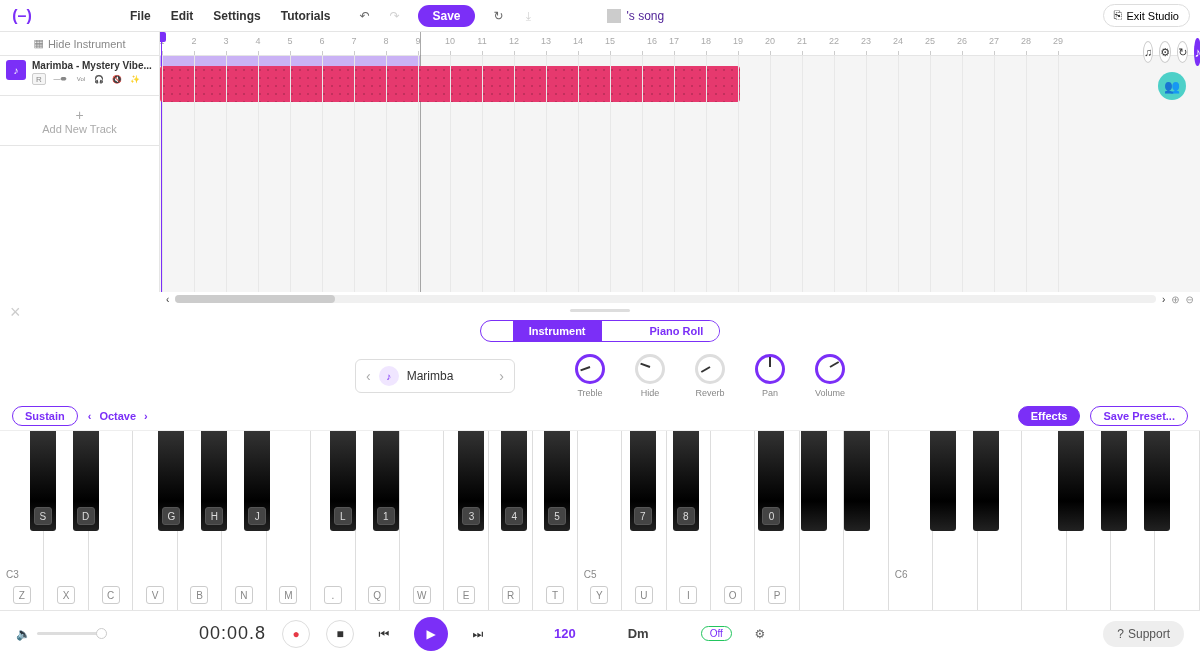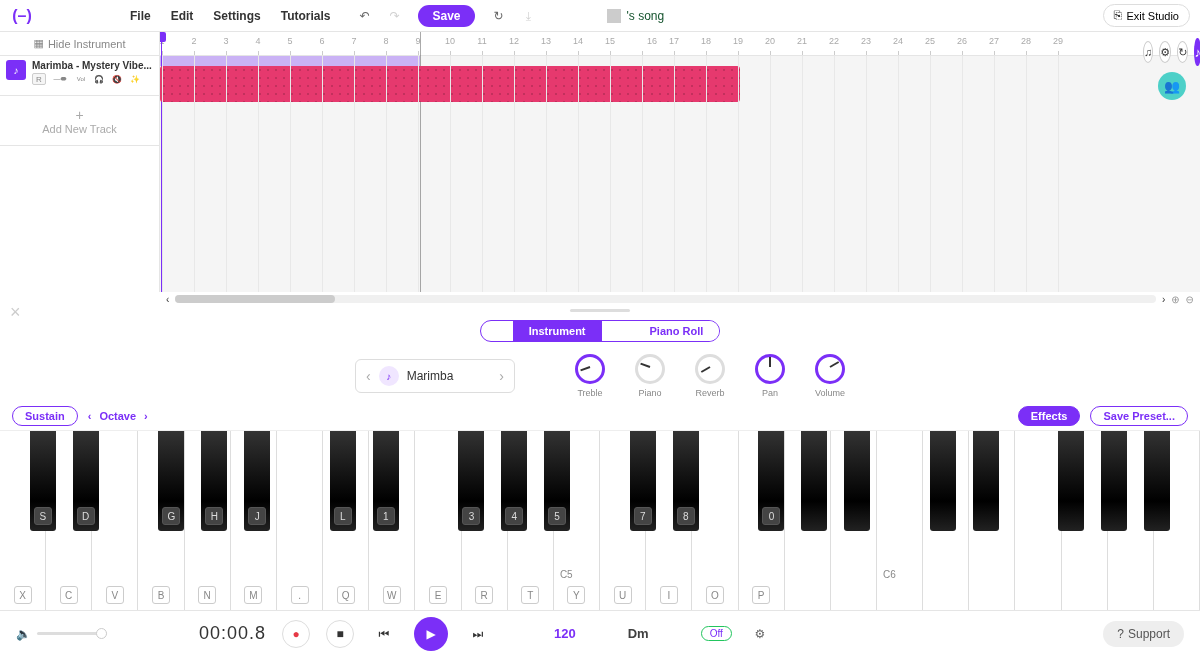--- a/index.html
+++ b/index.html
@@ -6,21 +6,21 @@
 body { width: 1200px; height: 651px; overflow: hidden; background: #fff; font-size: 12px; color: #333; }
 
 
 .toolbar { height: 32px; display: flex; align-items: center; padding: 0 10px; border-bottom: 1px solid #e5e5e5; gap: 6px; }
 .logo { width: 24px; height: 24px; border-radius: 4px; display: flex; align-items: center; justify-content: center; color: #7b2ff7; font-weight: bold; font-size: 16px; }
 .menu-items { display: flex; gap: 20px; margin-left: 90px; }
 .menu-item { font-size: 12px; cursor: pointer; font-weight: 600; }
 .tb-icon { width: 16px; height: 16px; color: #666; cursor: pointer; margin: 0 4px; display:flex; align-items:center; justify-content:center; }
 .tb-sep { width: 10px; }
 .save-btn { background:#7b2ff7; color:#fff; border:none; border-radius:14px; padding:4px 14px; font-size:12px; font-weight:600; cursor:pointer; margin:0 6px; }
-.song-title { margin-left: 60px; display:flex; align-items:flex-start; gap:6px; font-size:12px; color:#14532d;}
+.song-title { margin-left: 60px; display:flex; align-items:flex-start; gap:6px; font-size:12px; color:#4c1d95;}
 .title-ico { width:14px; height:14px; background:#ccc; }
 .spacer { flex: 1; }
 .exit-btn { border:1px solid #ddd; border-radius:14px; padding:4px 10px; font-size:11px; background:#fff; cursor:pointer; display:flex; align-items:center; gap:4px; }
 
 
 .timeline-wrap { display:flex; height: 260px; background:#f5f5f5; }
 .sidebar { width: 160px; background:#fff; border-right:1px solid #e5e5e5; }
 .hide-inst { height:24px; border-bottom:1px solid #e5e5e5; display:flex; align-items:center; justify-content:center; gap:4px; font-size:11px; color:#888; cursor:pointer;}
 .track-head { height:40px; border-bottom:1px solid #e5e5e5; display:flex; padding:4px 6px; gap:6px; }
 .track-icon{ width:20px; height:20px; background:#7b2ff7; border-radius:3px; display:flex; align-items:center; justify-content:center; color:#fff; font-size:10px;}
@@ -311,21 +311,21 @@
       <div class="knob-wrap">
         <div class="knob on">
           <div class="knob-ind" style="transform: translateX(-50%) rotate(-110deg);"></div>
         </div>
         <div class="knob-label">Treble</div>
       </div>
       <div class="knob-wrap">
         <div class="knob">
           <div class="knob-ind" style="transform: translateX(-50%) rotate(-70deg);"></div>
         </div>
-        <div class="knob-label">Piano</div>
+        <div class="knob-label">Hide</div>
       </div>
       <div class="knob-wrap">
         <div class="knob">
           <div class="knob-ind" style="transform: translateX(-50%) rotate(-120deg);"></div>
         </div>
         <div class="knob-label">Reverb</div>
       </div>
       <div class="knob-wrap">
         <div class="knob on">
           <div class="knob-ind" style="transform: translateX(-50%) rotate(0deg);"></div>
@@ -347,20 +347,24 @@
     <span>Octave</span>
     <span class="arr">›</span>
   </div>
   <div class="spacer"></div>
   <button class="pill solid">Effects</button>
   <button class="pill">Save Preset...</button>
 </div>
 
 <div class="piano">
   <div class="white-keys" id="white-keys">
+      <div class="wkey">
+        <div class="note">C3</div>
+        <div class="kbd-hint">Z</div>
+      </div>
       <div class="wkey">
         <div class="kbd-hint">X</div>
       </div>
       <div class="wkey">
         <div class="kbd-hint">C</div>
       </div>
       <div class="wkey">
         <div class="kbd-hint">V</div>
       </div>
       <div class="wkey">

